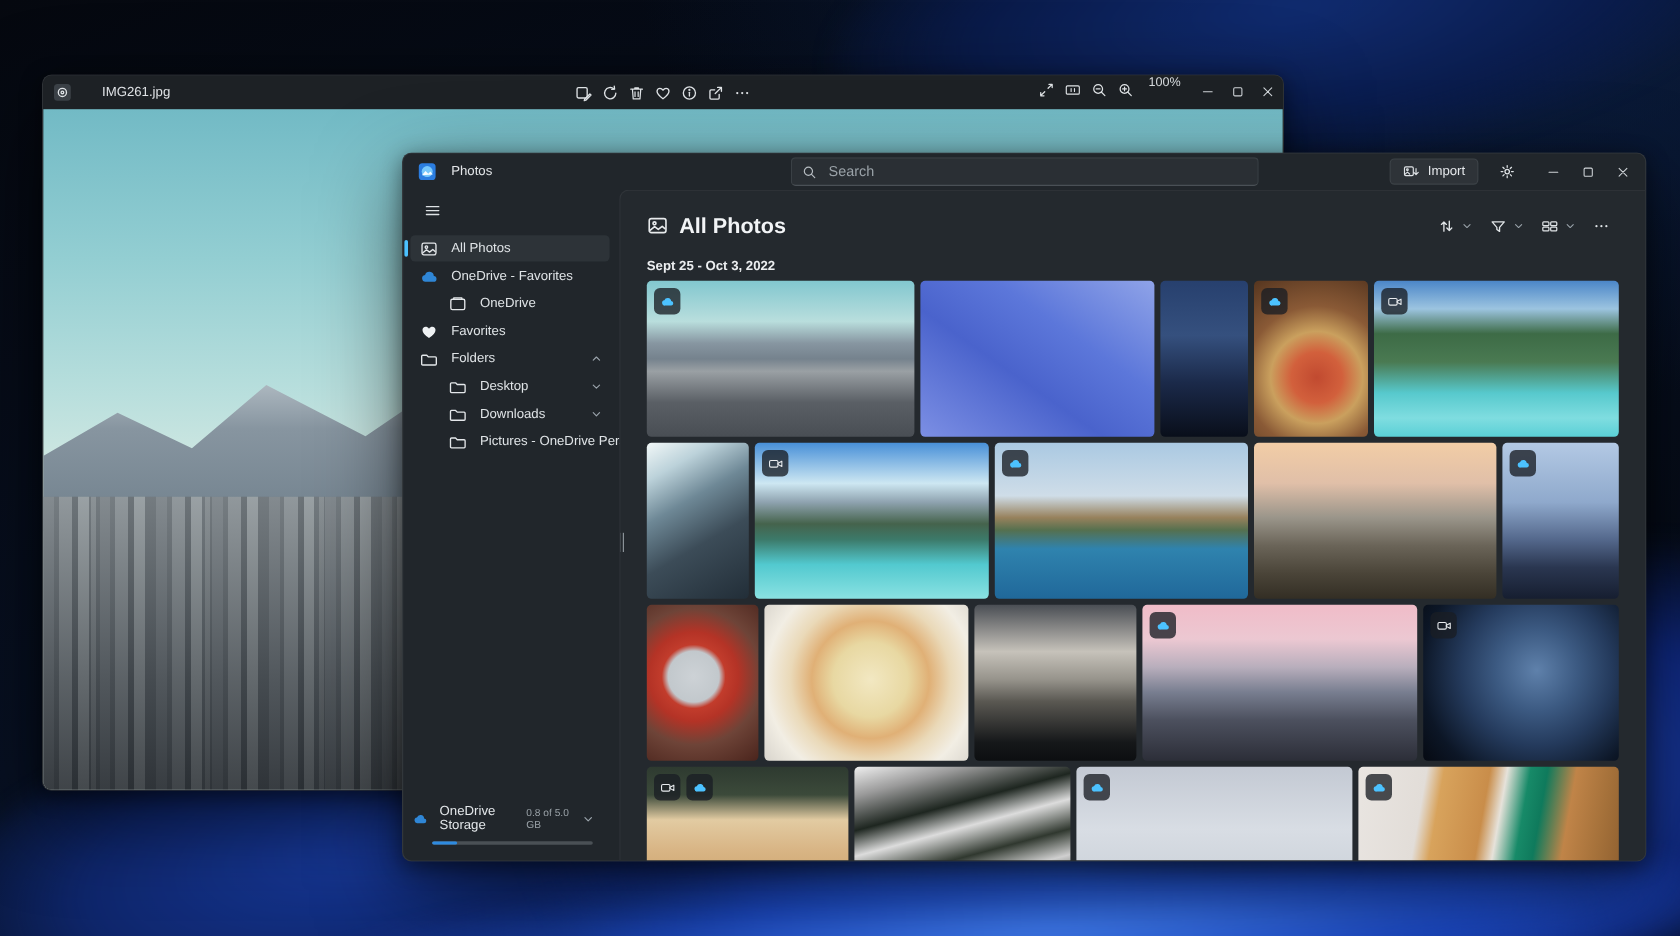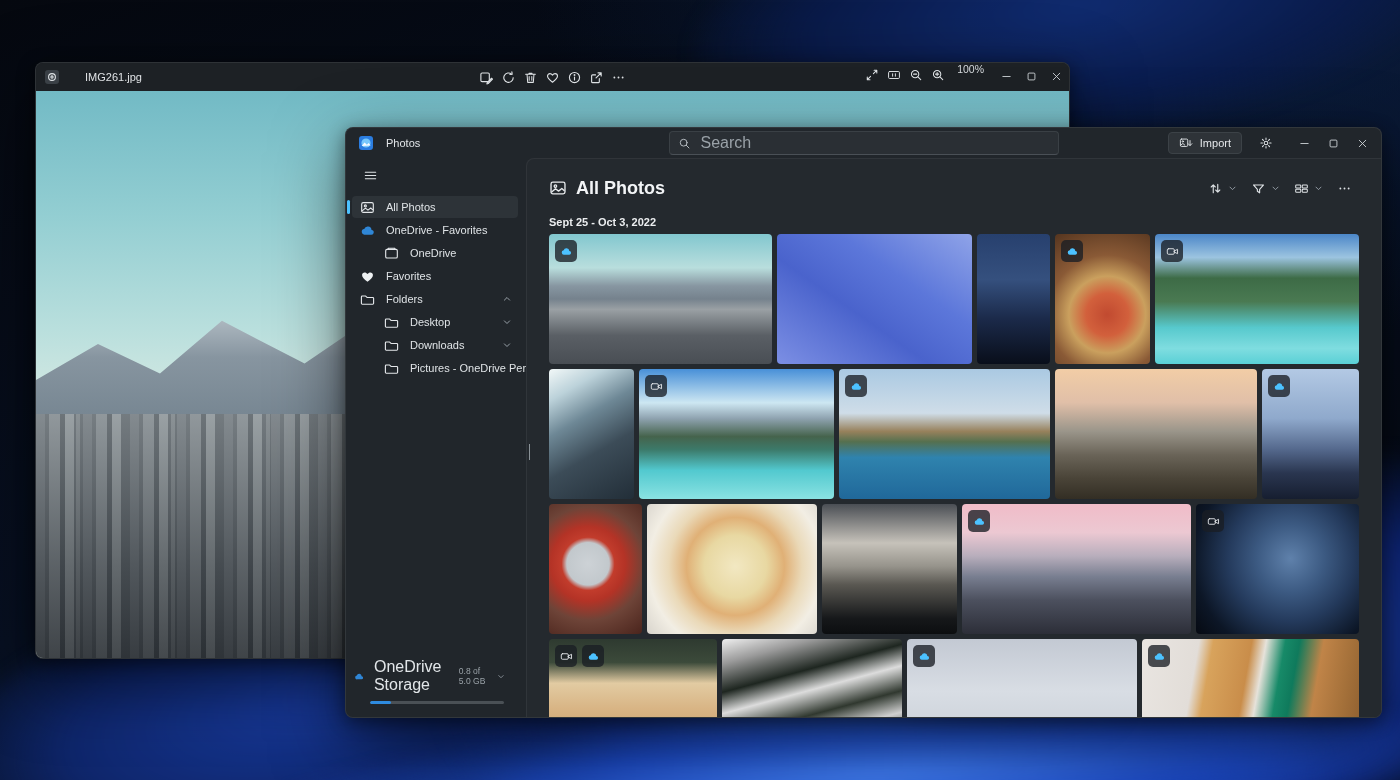--- a/index.html
+++ b/index.html
@@ -47,30 +47,30 @@
     background:linear-gradient(180deg,#72bac5 0%,#93ced2 22%,#b9dfdd 42%,#d2e8e2 54%,#cfe0da 60%);}
   .v-mountains{position:absolute;left:0;right:0;top:33%;height:29%;
     background:linear-gradient(180deg,#eef3f4 0%,#b9c3ca 18%,#8795a0 48%,#70808c 100%);
     clip-path:polygon(0 62%,6% 40%,12% 58%,18% 26%,26% 52%,33% 22%,41% 48%,48% 14%,56% 42%,63% 20%,71% 50%,78% 30%,86% 56%,93% 38%,100% 52%,100% 100%,0 100%);}
   .v-city{position:absolute;left:0;right:0;top:57%;bottom:0;
     background:
       linear-gradient(180deg, rgba(190,200,202,.3) 0%, rgba(52,58,62,.45) 62%, rgba(22,26,30,.6) 100%),
       repeating-linear-gradient(90deg, transparent 0 40px, rgba(235,240,240,.22) 40px 44px, transparent 44px 95px),
       repeating-linear-gradient(90deg, #6a7076 0 9px, #575d63 9px 13px, #7d8388 13px 24px, #4a5056 24px 29px, #8a9094 29px 38px, #545a60 38px 47px);}
   
-  #photos{left:345px;top:127px;width:1037px;height:591px;background:#21262b;}
+  #photos{left:335px;top:127px;width:1037px;height:591px;background:#21262b;}
   .p-titlebar{position:relative;height:30px;display:flex;align-items:center;}
   .p-appicon{width:16px;height:16px;margin-left:12px;}
   .p-title{margin-left:12px;font-size:11px;color:#e2e5e8;}
   .searchbox{position:absolute;left:50%;transform:translateX(-50%);top:3px;width:390px;height:24px;
     background:#2a2f34;border:1px solid #3a4045;border-bottom-color:#4a5056;border-radius:4px;
     display:flex;align-items:center;padding:0 8px;}
   .searchbox .icon{width:13px;height:13px;flex:0 0 auto;}
   .searchbox input{flex:1;margin-left:8px;background:transparent;border:none;outline:none;
-    font-size:16px;color:#c6ccd1;font-family:inherit;}
+    font-size:12px;color:#c6ccd1;font-family:inherit;}
   .searchbox input::placeholder{color:#9aa2a8;}
   .p-controls{position:absolute;right:4px;top:0;height:30px;display:flex;align-items:center;}
   .importbtn{height:22px;padding:0 10px;border-radius:4px;background:#2e3338;border:1px solid #3c4247;
     display:flex;align-items:center;gap:7px;margin-right:10px;}
   .importbtn .icon{width:14px;height:14px;}
   .importbtn span{font-size:11px;color:#e4e7ea;}
   .gearbtn{width:28px;height:26px;}
   .gearbtn .icon{width:14px;height:14px;}
   .p-caps{display:flex;margin-left:10px;}
   .p-caps .cap{width:29px;height:30px;}
@@ -83,21 +83,21 @@
     display:flex;align-items:center;color:#dfe3e6;font-size:11px;}
   .nav-item.selected{background:#2d3338;}
   .nav-item.indent{padding-left:32px;}
   .nav-item .accent{position:absolute;left:-5px;top:4px;width:3px;height:14px;border-radius:2px;background:#4cc2ff;}
   .nav-icon{width:15px;height:15px;flex:0 0 auto;}
   .nav-label{margin-left:11px;white-space:nowrap;}
   .nav-chev{width:12px;height:12px;margin-left:auto;margin-right:5px;flex:0 0 auto;}
   .storage{position:absolute;left:8px;bottom:13px;width:152px;}
   .storage-row{display:flex;align-items:center;}
   .storage-row .icon{width:15px;height:15px;}
-  .storage-label{margin-left:10px;font-size:16px;color:#e2e6e9;}
+  .storage-label{margin-left:10px;font-size:11px;color:#e2e6e9;}
   .storage-usage{margin-left:auto;font-size:8.5px;color:#9aa2a8;}
   .storage-chev{width:11px;height:11px;margin-left:4px;}
   .storage-bar{margin:7px 2px 0 16px;height:3px;border-radius:2px;background:#4a5055;overflow:hidden;}
   .storage-fill{height:100%;border-radius:2px;background:#2e8be0;}
   
   .content{position:absolute;left:180px;top:30px;right:0;bottom:0;background:#24292e;
     border-radius:8px 0 0 0;border-left:1px solid rgba(255,255,255,.055);
     border-top:1px solid rgba(255,255,255,.055);padding:0 25px 0 22px;overflow:hidden;}
   .resize-handle{position:absolute;left:-1px;top:285px;width:4px;height:16px;
     border-left:1px solid #8a9298;border-right:1px solid #8a9298;}

